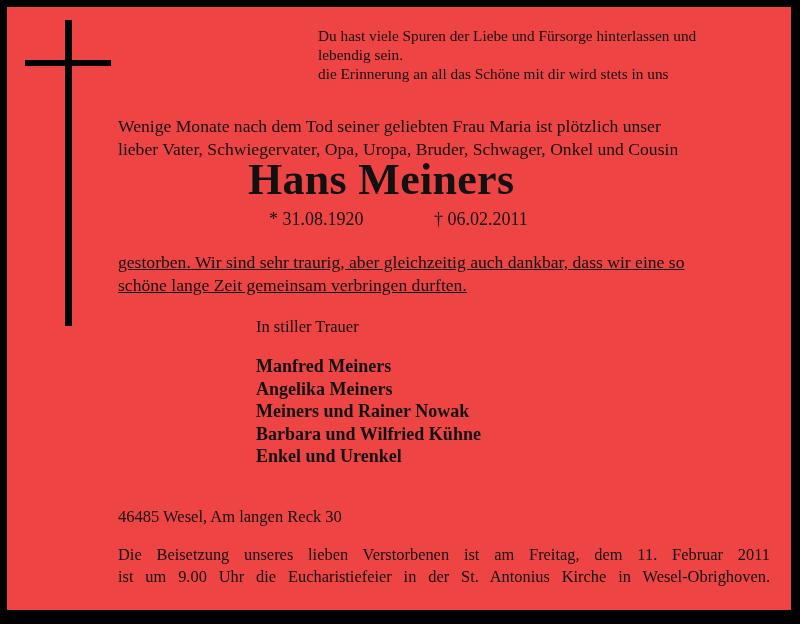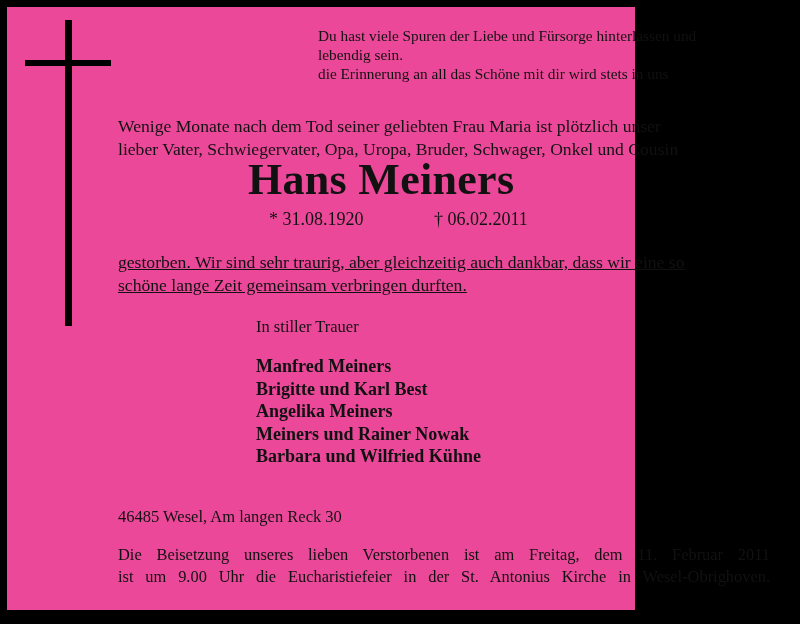--- a/index.html
+++ b/index.html
@@ -1,18 +1,18 @@
 <!DOCTYPE html>
 <html><head>
 <meta charset="utf-8">
 <style>
   html, body { margin: 0; padding: 0; }
   body { width: 800px; height: 624px; background: #000; position: relative; overflow: hidden;
          font-family: "Liberation Serif", "DejaVu Serif", serif; color: #111; }
-  .paper { position: absolute; left: 7px; top: 7px; width: 628px; height: 603px; background: #ec4899; }
+  .paper { position: absolute; left: 7px; top: 7px; width: 784px; height: 603px; background: #ef4444; }
   .abs { position: absolute; white-space: nowrap; }
   .cross-v { position: absolute; left: 58px; top: 13px; width: 7px; height: 306px; background: #000; }
   .cross-h { position: absolute; left: 18px; top: 53px; width: 86px; height: 6px; background: #000; }
   .verse { left: 311px; top: 19px; font-size: 15.3px; line-height: 19px; }
   .intro { left: 111px; top: 86px; font-size: 17.6px; line-height: 22.5px; margin-top: 22px; }
   .name { left: 241px; top: 148px; font-size: 44px; font-weight: bold; line-height: 50px; letter-spacing: 0.3px; }
   .birth { left: 262px; top: 200px; font-size: 18px; line-height: 24px; }
   .death { left: 427px; top: 200px; font-size: 18px; line-height: 24px; }
   .after { left: 111px; top: 244px; font-size: 17.6px; line-height: 22.5px; text-decoration: underline; }
   .trauer { left: 249px; top: 310px; font-size: 16.5px; line-height: 20px; }
@@ -49,24 +49,24 @@
 
   <div class="abs after">
     <span class="line">gestorben. Wir sind sehr traurig, aber gleichzeitig auch dankbar, dass wir eine so</span>
     <span class="line">schöne lange Zeit gemeinsam verbringen durften.</span>
   </div>
 
   <div class="abs trauer">In stiller Trauer</div>
 
   <div class="abs family">
     <span class="line">Manfred Meiners</span>
-    <span class="line">Brigitte und Karl Best</span>
     <span class="line">Angelika Meiners</span>
     <span class="line">Meiners und Rainer Nowak</span>
     <span class="line">Barbara und Wilfried Kühne</span>
+    <span class="line">Enkel und Urenkel</span>
   </div>
 
   <div class="abs address">46485 Wesel, Am langen Reck 30</div>
 
   <div class="abs funeral">
     <span>Die Beisetzung unseres lieben Verstorbenen ist am Freitag, dem 11. Februar 2011</span>
     <span class="last">ist um 9.00 Uhr die Eucharistiefeier in der St. Antonius Kirche in Wesel-Obrighoven.</span>
   </div>
 </div>
 

